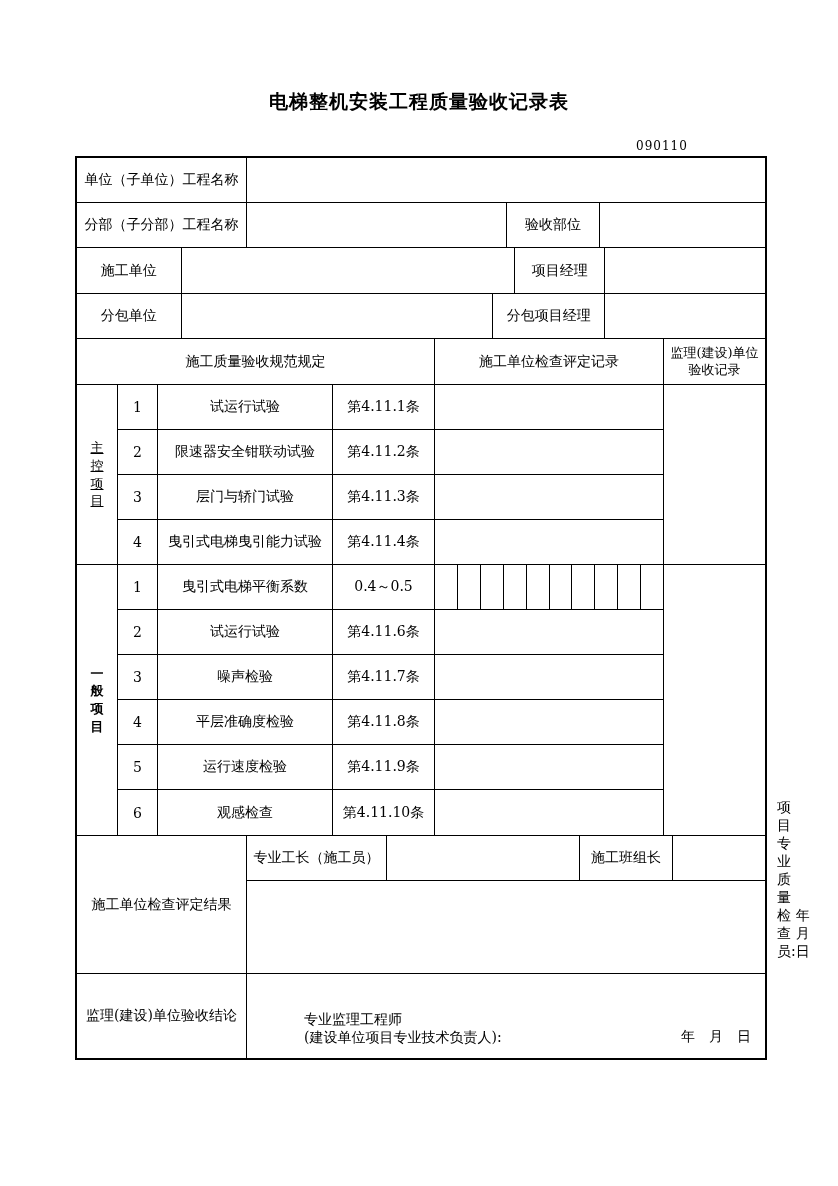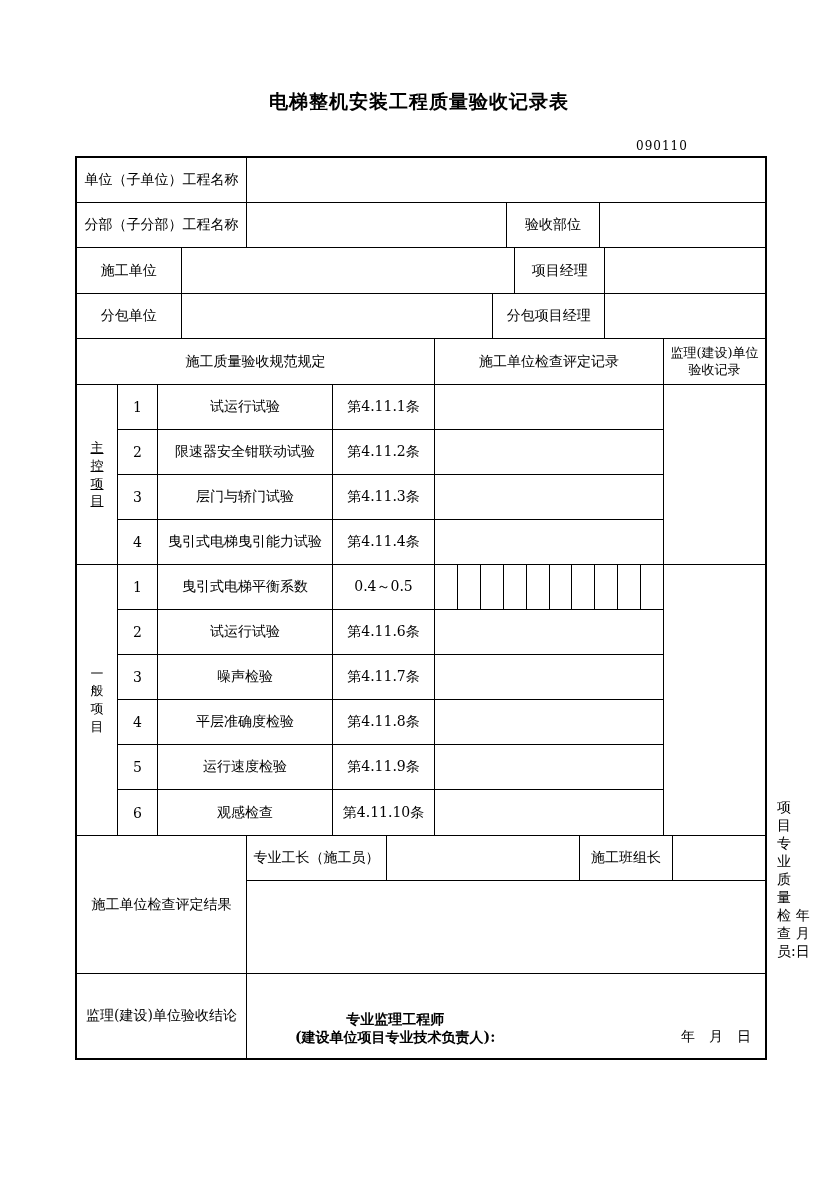--- a/index.html
+++ b/index.html
@@ -67,21 +67,21 @@
   .subgrid { display:flex; width:100%; height:100%; }
   .subcell { flex:1; border-right:1px solid #000; box-sizing:border-box; }
   .subcell:last-child { border-right:none; }
 
   
   .footer-right { display:flex; flex-direction:row; box-sizing:border-box; }
   .sign-area {
     flex:1; display:flex; align-items:flex-end; justify-content:space-between;
     box-sizing:border-box; padding:0 14px 12px 12px;
   }
-  .sign-block { text-align:center; line-height:1.3; margin-left:36px;font-weight:bold; }
+  .sign-block { line-height:1.3; margin-left:45px; }
   .h138 { height:138px; } .h84 { height:84px; }
 </style>
 </head>
 <body>
 
 <div class="page">
 
   <div class="title-block">
     <div class="doc-title">电梯整机安装工程质量验收记录表</div>
   </div>
@@ -123,21 +123,21 @@
         <span>监理(建设)单位</span>
         <span>验收记录</span>
       </div>
     </div>
 
     <div class="grid-section">
       <div class="cat-col w41">
         <div class="cat-cell divide" style="height:180px;">
           <span class="vtext">主控项目</span>
         </div>
-        <div class="cat-cell" style="height:270px;">
+        <div class="cat-cell" style="height:270px;font-weight:bold;">
           <span class="vtext">一般项目</span>
         </div>
       </div>
 
       <div class="items-col w546">
 
         <div class="item-row h45">
           <div class="cell w40">1</div>
           <div class="cell w175">试运行试验</div>
           <div class="cell w102">第4.11.1条</div>

